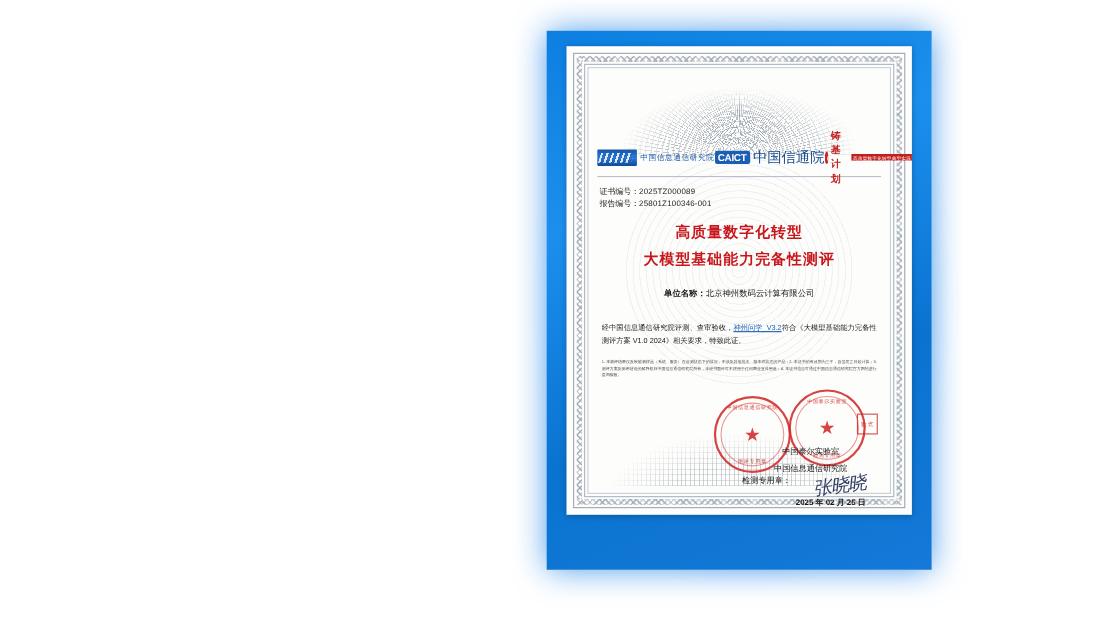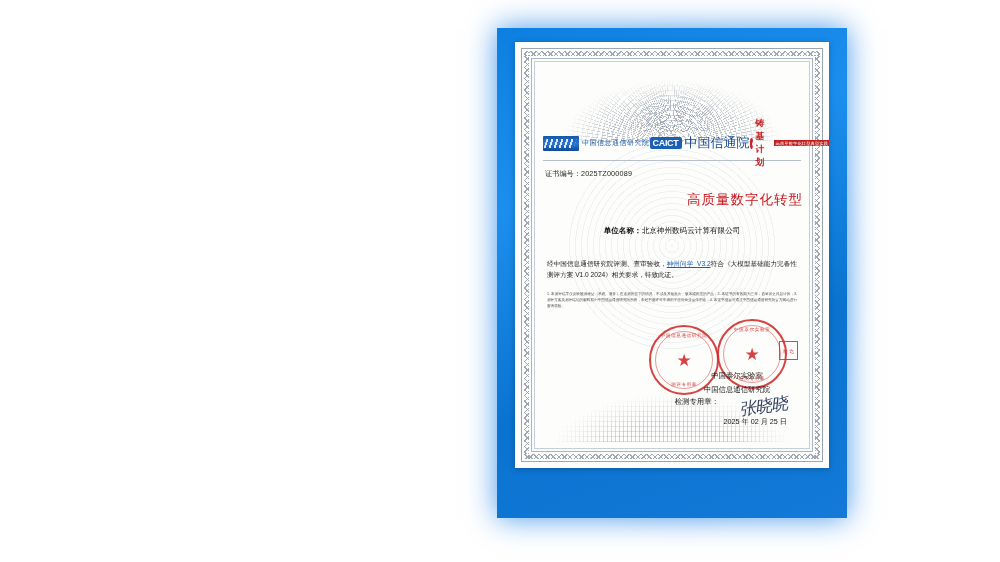--- a/index.html
+++ b/index.html
@@ -263,25 +263,24 @@
   .num-line .lbl { color: #222; }
   .num-line .val { letter-spacing: .2px; }
 
   
   .titles {
     text-align: center;
     margin-top: 11px;
   }
   .title1 {
     font-size: 13.5px;
-    font-weight: normal;
+    font-weight: bold;
     color: #c8161d;
     letter-spacing: 1px;
     line-height: 1.5;
-    text-align: right;
   }
   .title2 {
     font-size: 13.5px;
     font-weight: bold;
     color: #c8161d;
     letter-spacing: 1px;
     line-height: 1.5;
     margin-top: 4px;
   }
 
@@ -407,20 +406,21 @@
     top: 84px;
     font-size: 7.4px;
     color: #141414;
   }
   .date-line {
     position: absolute;
     right: 16px;
     top: 104px;
     font-size: 7.2px;
     color: #141414;
+    font-weight: bold;
   }
 </style>
 </head>
 <body>
 
 <div id="stage">
 
   <div id="glow"></div>
   <div id="bluebar"></div>
 
@@ -459,24 +459,28 @@
         </div>
 
       </div>
 
       <div class="rule"></div>
 
       <div class="numbers">
         <div class="num-line">
           <span class="lbl">证书编号：</span><span class="val">2025TZ000089</span>
         </div>
+        <div class="num-line">
+          <span class="lbl">报告编号：</span><span class="val">25801Z100346-001</span>
+        </div>
       </div>
 
       <div class="titles">
         <div class="title1">高质量数字化转型</div>
+        <div class="title2">大模型基础能力完备性测评</div>
       </div>
 
       <div class="info">
         <div class="info-line">
           <span class="k">单位名称：</span><span>北京神州数码云计算有限公司</span>
         </div>
       </div>
 
       <div class="statement">
         <span>经中国信息通信研究院评测、查审验收，</span><span class="link">神州问学_V3.2</span><span>符合《大模型基础能力完备性测评方案 V1.0 2024》相关要求，特致此证。</span>

